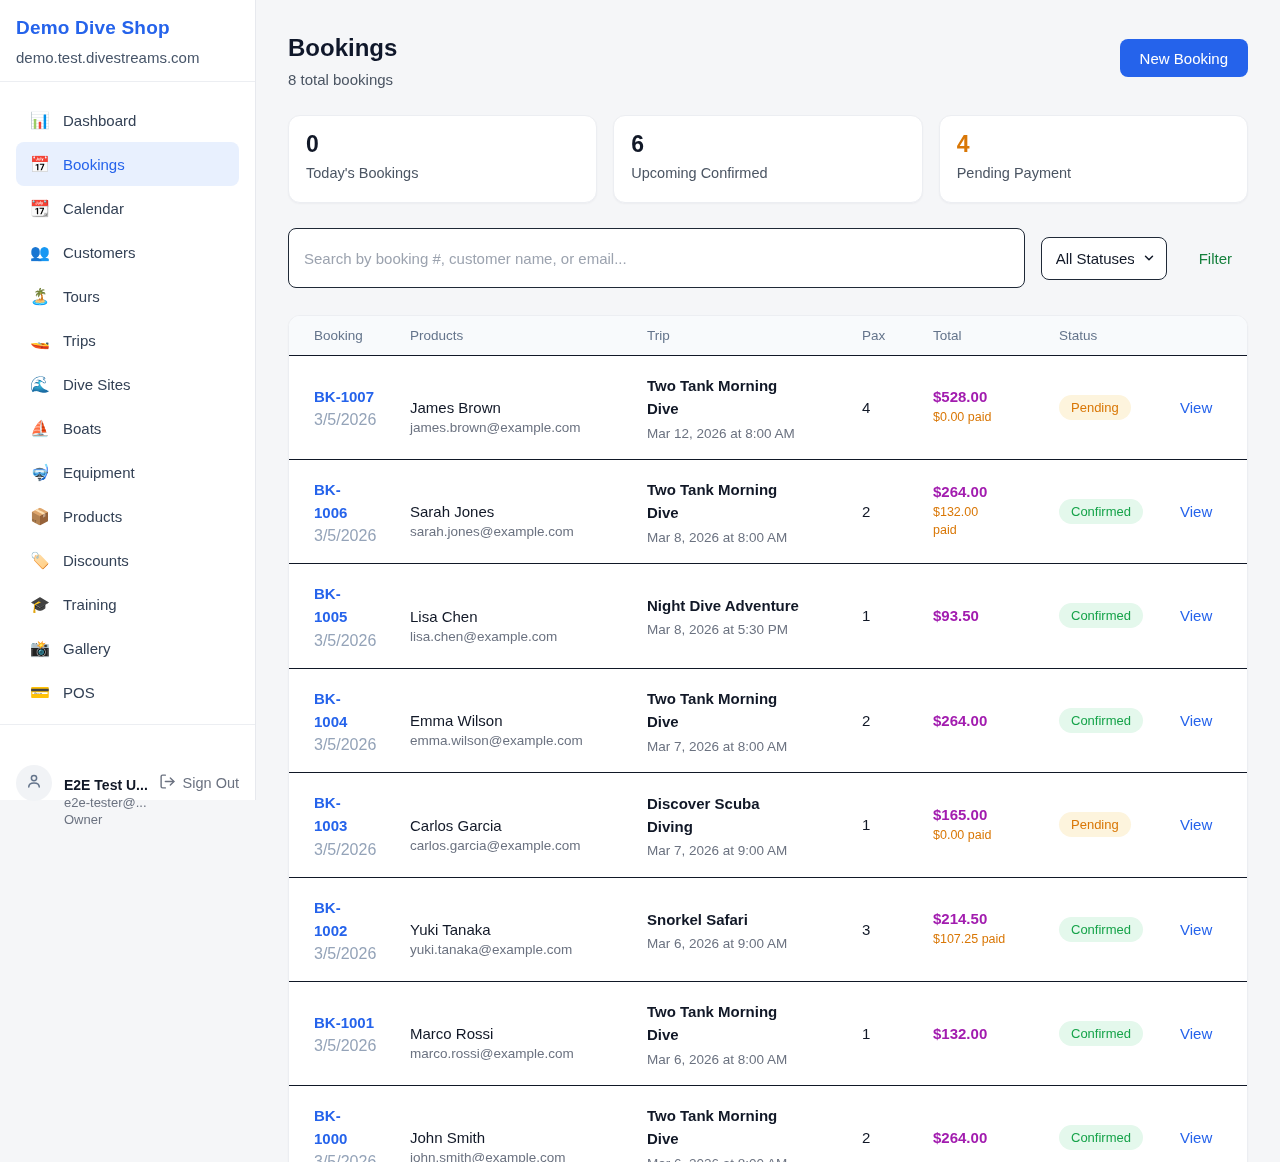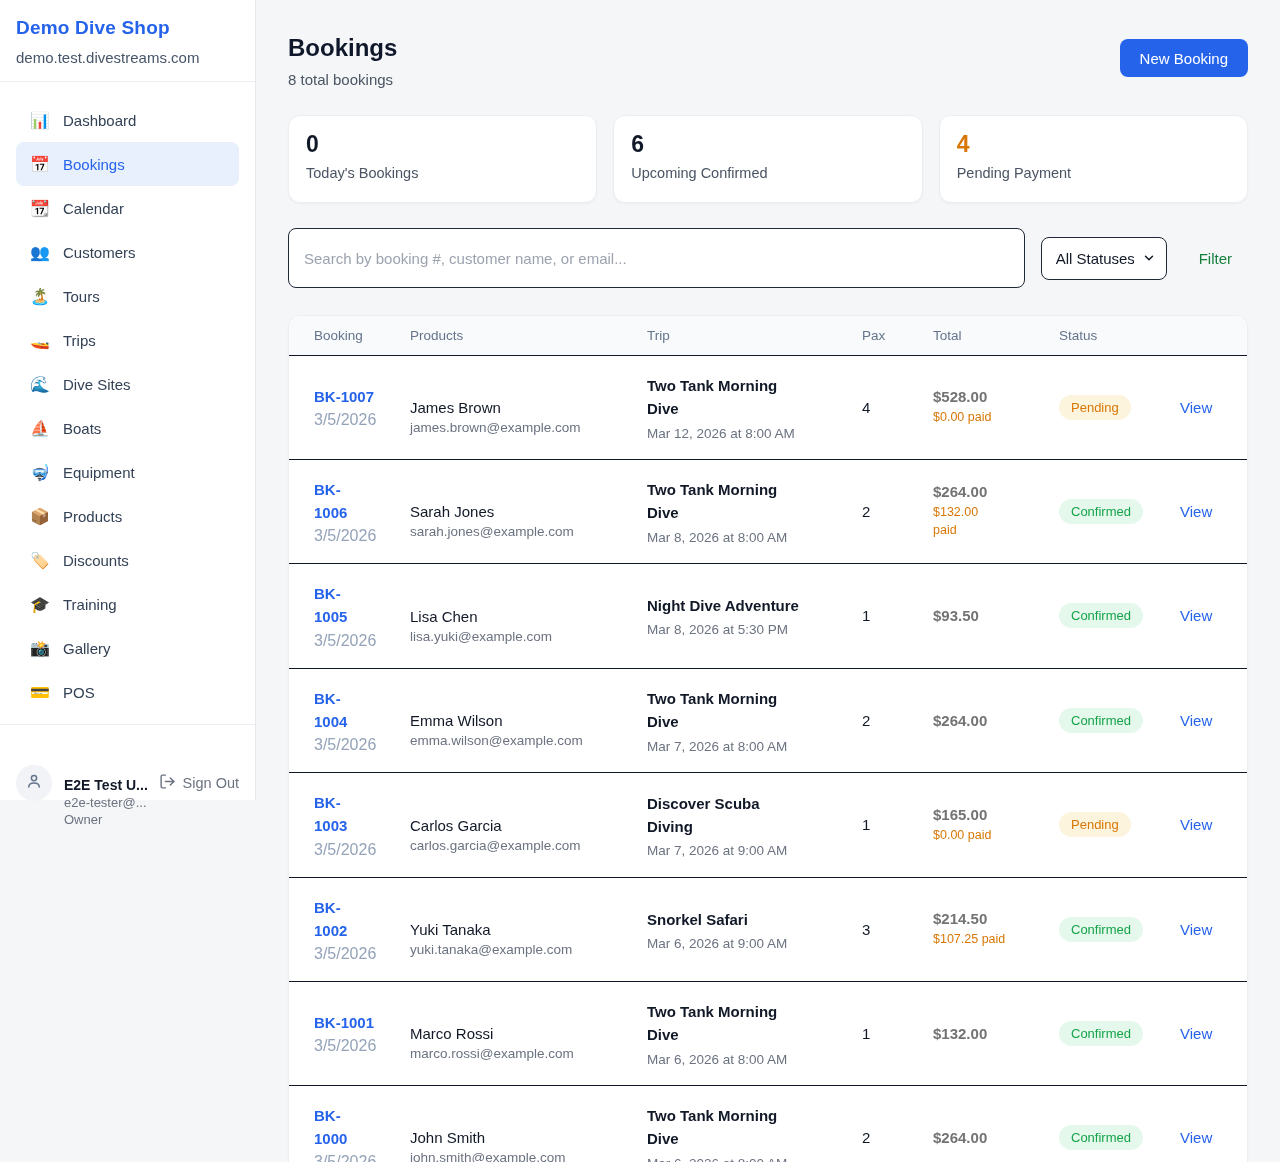--- a/index.html
+++ b/index.html
@@ -96,21 +96,21 @@
   th:first-child, td:first-child { padding-left:25px; }
   tbody tr { border-bottom:1px solid #111827; }
   tbody tr:last-child { border-bottom:none; }
   td { padding:18px 8px; vertical-align:middle; font-size:15px; color:#111827; }
   .bk-id { color:#2563eb; font-weight:600; font-size:15px; white-space:pre-line; line-height:1.55; }
   .bk-date { font-size:16px; color:#94a3b8; margin-top:3px; }
   .cust-name { font-size:15px; color:#111827;margin-top:20px; }
   .cust-email { font-size:13.5px; color:#6b7280; margin-top:4px; }
   .trip-name { font-size:15px; font-weight:600; color:#111827; white-space:pre-line; line-height:1.55; }
   .trip-date { font-size:13.5px; color:#6b7280; margin-top:5px; }
-  .total { font-size:15px; font-weight:700; color:#737373; }
+  .total { font-size:15px; font-weight:700; color:#a21caf; }
   .paid { font-size:12.5px; color:#d97706; margin-top:4px; white-space:pre-line; line-height:1.4; }
   .badge {
     display:inline-block; padding:5px 12px; border-radius:999px;
     font-size:13px; font-weight:400;
   }
   .badge-pending { background:#fdf4dd; color:#d97706; }
   .badge-confirmed { background:#e4f8ec; color:#16a34a; }
   .view-link { color:#2563eb; font-size:15px; font-weight:500; text-decoration:none; cursor:pointer; }
 </style>
 </head>
@@ -342,21 +342,21 @@
   </tr>
 
   <tr>
     <td>
       <div class="bk-id">BK-
 1005</div>
       <div class="bk-date">3/5/2026</div>
     </td>
     <td>
       <div class="cust-name">Lisa Chen</div>
-      <div class="cust-email">lisa.yuki@example.com</div>
+      <div class="cust-email">lisa.chen@example.com</div>
     </td>
     <td>
       <div class="trip-name">Night Dive Adventure</div>
       <div class="trip-date">Mar 8, 2026 at 5:30 PM</div>
     </td>
     <td>
       <span class="pax">1</span>
     </td>
     <td>
       <div class="total">$93.50</div>

